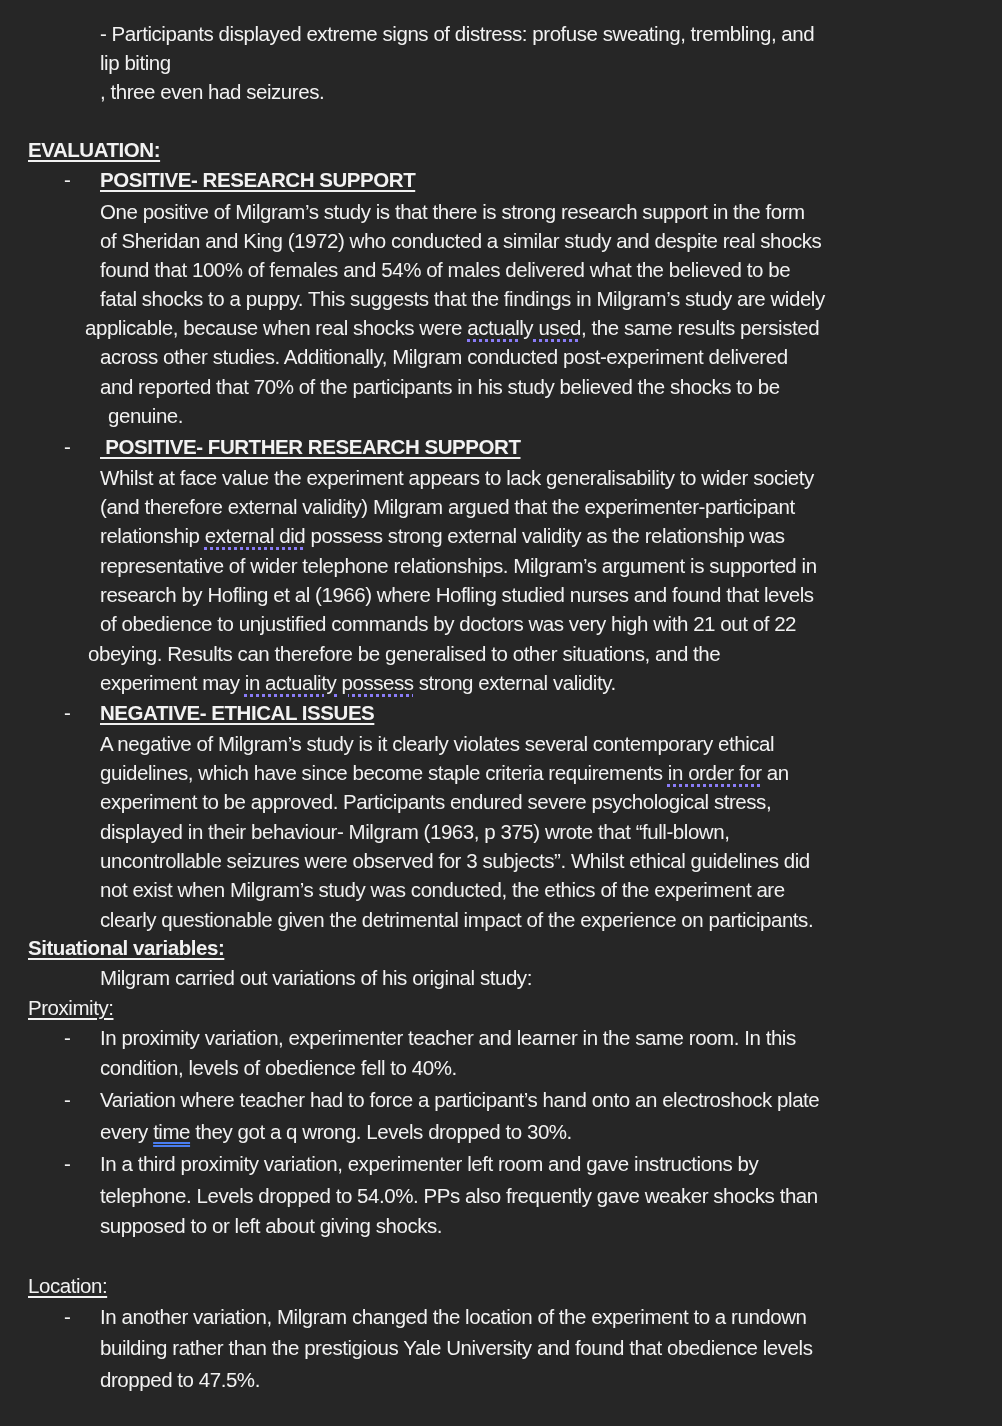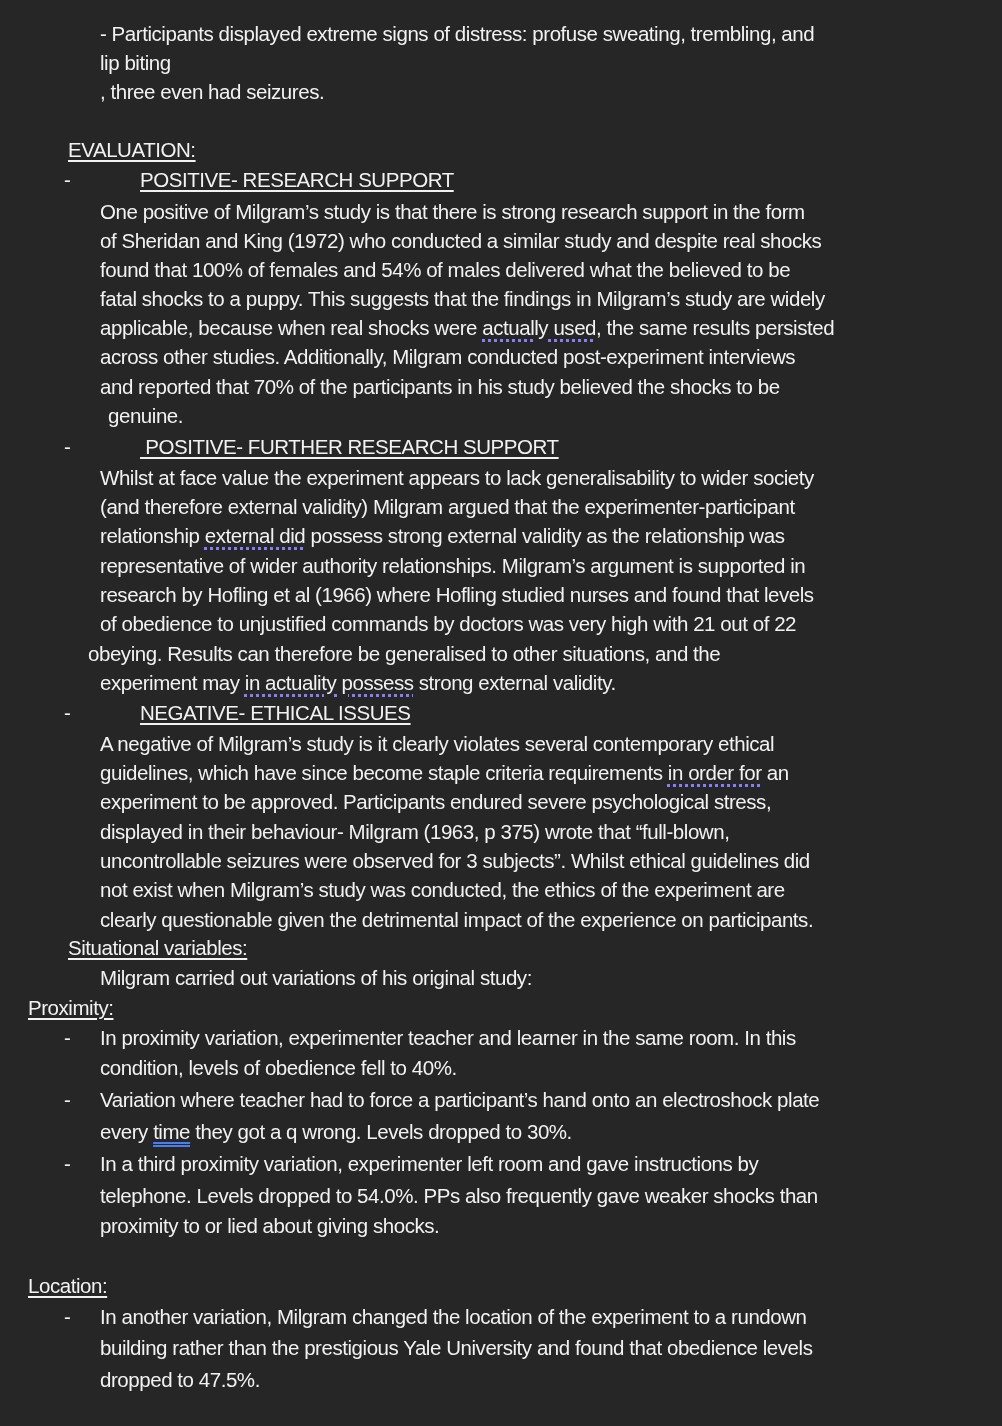--- a/index.html
+++ b/index.html
@@ -4,52 +4,52 @@
   <style>
     html, body { margin: 0; padding: 0; }
     body {
       width: 1002px; height: 1426px; overflow: hidden;
       background: #262626; color: #f2f2f2;
       font-family: "Liberation Sans", sans-serif;
       font-size: 20.5px; letter-spacing: -0.45px;
       position: relative;
     }
     .line { position: absolute; white-space: nowrap; line-height: 30px; }
-    .b { font-weight: normal; margin-left: 40px; }
+    .b { font-weight: bold; }
     .u { text-decoration: underline; text-underline-offset: 3px; text-decoration-thickness: 2px; }
     .dash { position: absolute; left: 64px; }
     .dots { text-decoration: underline dotted #8a7cf7; text-decoration-thickness: 3px; text-underline-offset: 4px; }
     .dbl { text-decoration: underline double #4a7df0; text-decoration-thickness: 2px; text-underline-offset: 3px; }
   </style>
 </head>
 <body>
 
 <div class="line" style="left:100px;top:19px">- Participants displayed extreme signs of distress: profuse sweating, trembling, and</div>
 <div class="line" style="left:100px;top:48px">lip biting</div>
 <div class="line" style="left:100px;top:77px">, three even had seizures.</div>
 
 <div class="line b u" style="left:28px;top:135px">EVALUATION:</div>
 
 <div class="line dash" style="top:165px">-</div>
 <div class="line b u" style="left:100px;top:165px">POSITIVE- RESEARCH SUPPORT</div>
 <div class="line" style="left:100px;top:197px">One positive of Milgram’s study is that there is strong research support in the form</div>
 <div class="line" style="left:100px;top:226px">of Sheridan and King (1972) who conducted a similar study and despite real shocks</div>
 <div class="line" style="left:100px;top:255px">found that 100% of females and 54% of males delivered what the believed to be</div>
 <div class="line" style="left:100px;top:284px">fatal shocks to a puppy.  This suggests that the findings in Milgram’s study are widely</div>
-<div class="line" style="left:100px;top:313px"><span>applicable, because when real shocks were </span><span class="dots">actually used</span><span>, the same results persisted</span></div>
-<div class="line" style="left:100px;top:342px">across other studies. Additionally, Milgram conducted post-experiment interviews</div>
+<div class="line" style="left:85px;top:313px"><span>applicable, because when real shocks were </span><span class="dots">actually used</span><span>, the same results persisted</span></div>
+<div class="line" style="left:100px;top:342px">across other studies. Additionally, Milgram conducted post-experiment delivered</div>
 <div class="line" style="left:100px;top:372px">and reported that 70% of the participants in his study believed the shocks to be</div>
 <div class="line" style="left:108px;top:401px">genuine.</div>
 
 <div class="line dash" style="top:432px">-</div>
 <div class="line b u" style="left:100px;top:432px;white-space:pre"> POSITIVE- FURTHER RESEARCH SUPPORT</div>
 <div class="line" style="left:100px;top:463px">Whilst at face value the experiment appears to lack generalisability to wider society</div>
 <div class="line" style="left:100px;top:492px">(and therefore external validity) Milgram argued that the experimenter-participant</div>
 <div class="line" style="left:100px;top:521px"><span>relationship </span><span class="dots">external did</span><span> possess strong external validity as the relationship was</span></div>
-<div class="line" style="left:100px;top:551px">representative of wider authority relationships. Milgram’s argument is supported in</div>
+<div class="line" style="left:100px;top:551px">representative of wider telephone relationships. Milgram’s argument is supported in</div>
 <div class="line" style="left:100px;top:580px">research by Hofling et al (1966) where Hofling studied nurses and found that levels</div>
 <div class="line" style="left:100px;top:609px">of obedience to unjustified commands by doctors was very high with 21 out of 22</div>
 <div class="line" style="left:88px;top:639px">obeying. Results can therefore be generalised to other situations, and the</div>
 <div class="line" style="left:100px;top:668px"><span>experiment may </span><span class="dots">in actuality possess</span><span> strong external validity.</span></div>
 
 <div class="line dash" style="top:698px">-</div>
 <div class="line b u" style="left:100px;top:698px">NEGATIVE- ETHICAL ISSUES</div>
 <div class="line" style="left:100px;top:729px">A negative of Milgram’s study is it clearly violates several contemporary ethical</div>
 <div class="line" style="left:100px;top:758px"><span>guidelines, which have since become staple criteria requirements </span><span class="dots">in order for</span><span> an</span></div>
 <div class="line" style="left:100px;top:787px">experiment to be approved. Participants endured severe psychological stress,</div>
@@ -67,19 +67,19 @@
 <div class="line" style="left:100px;top:1023px">In proximity variation, experimenter teacher and learner in the same room. In this</div>
 <div class="line" style="left:100px;top:1053px">condition, levels of obedience fell to 40%.</div>
 
 <div class="line dash" style="top:1085px">-</div>
 <div class="line" style="left:100px;top:1085px">Variation where teacher had to force a participant’s hand onto an electroshock plate</div>
 <div class="line" style="left:100px;top:1117px"><span>every </span><span class="dbl">time</span><span> they got a q wrong. Levels dropped to 30%.</span></div>
 
 <div class="line dash" style="top:1149px">-</div>
 <div class="line" style="left:100px;top:1149px">In a third proximity variation, experimenter left room and gave instructions by</div>
 <div class="line" style="left:100px;top:1181px">telephone. Levels dropped to 54.0%. PPs also frequently gave weaker shocks than</div>
-<div class="line" style="left:100px;top:1211px">proximity to or lied about giving shocks.</div>
+<div class="line" style="left:100px;top:1211px">supposed to or left about giving shocks.</div>
 
 <div class="line u" style="left:28px;top:1271px;text-decoration-thickness:1.5px">Location:</div>
 <div class="line dash" style="top:1302px">-</div>
 <div class="line" style="left:100px;top:1302px">In another variation, Milgram changed the location of the experiment to a rundown</div>
 <div class="line" style="left:100px;top:1333px">building rather than the prestigious Yale University and found that obedience levels</div>
 <div class="line" style="left:100px;top:1365px">dropped to 47.5%.</div>
 
 </body></html>

